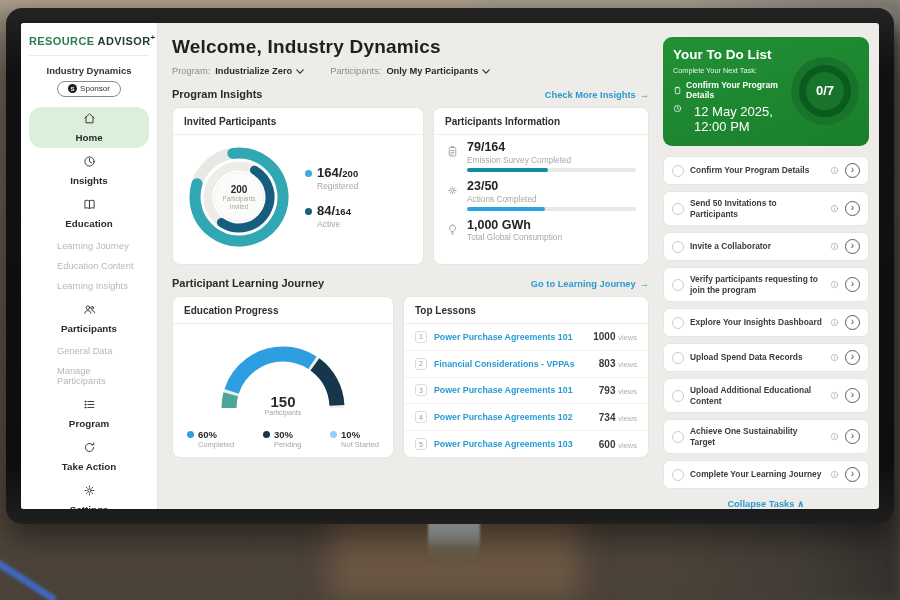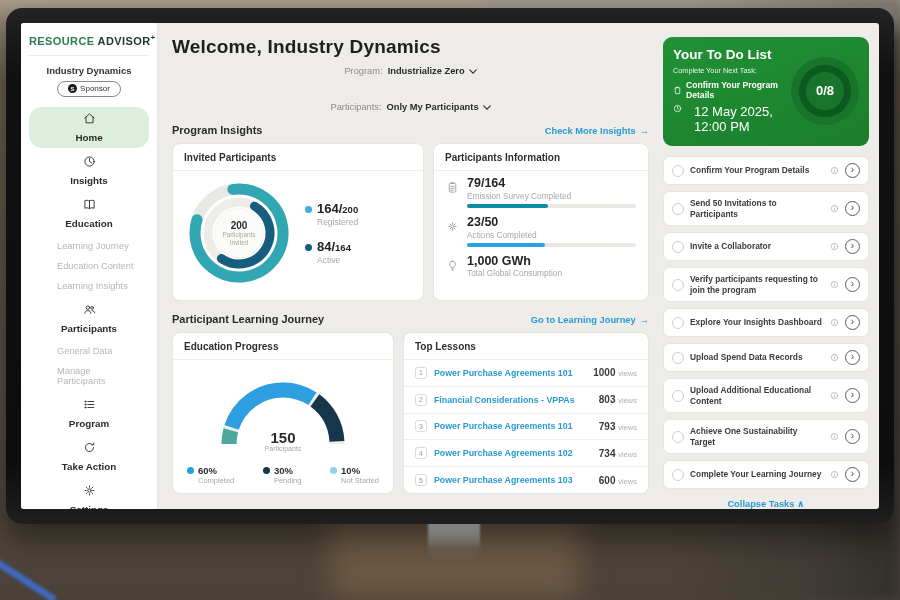--- a/index.html
+++ b/index.html
@@ -42,21 +42,21 @@
     display:flex; align-items:center; justify-content:center; font-weight:bold; }
   .nav-item { display:flex; align-items:center; gap:7px; padding:5px 8px; border-radius:13px;
     font-size:9.8px; font-weight:bold; color:#2b2b2b; margin:2px 0; cursor:pointer;flex-direction:column; }
   .nav-item.active { background:#dcefdc; }
   .nav-item svg { width:13px; height:13px; flex-shrink:0; }
   .nav-sub { padding:5px 8px 5px 28px; font-size:9.3px; color:#b9b7b3; cursor:pointer; }
 
   
   .main { flex:1; padding:13px 12px 0 14px; min-width:0; }
   .welcome { font-size:19px; font-weight:bold; color:#1f1f1f; letter-spacing:.2px; }
-  .filters { display:flex; gap:26px; margin-top:8px; align-items:center;flex-direction:column; }
+  .filters { display:flex; gap:26px; margin-top:8px; align-items:center; }
   .filter { display:flex; align-items:center; gap:5px; font-size:9.3px; }
   .filter-label { color:#8e8c88; }
   .filter-value { font-weight:bold; color:#2b2b2b; cursor:pointer; display:flex; align-items:center; gap:4px; }
   .chev-down svg { width:8px; height:5px; display:block; }
 
   .section-row { display:flex; justify-content:space-between; align-items:flex-end; margin:12px 0 7px; }
   .section-title { font-size:11px; font-weight:bold; color:#2b2b2b; }
   .link { font-size:9.3px; font-weight:bold; color:#2a9ad2; cursor:pointer; display:flex; align-items:center; gap:4px; }
 
   .cards-row { display:flex; gap:9px; }
@@ -424,21 +424,21 @@
             </div>
             <div class="todo-date-line">
               <svg viewBox="0 0 24 24" class="icon-white">
                   <circle cx="12" cy="12" r="8.5"></circle>
                   <path d="M12 7v5l3.5 2"></path>
                 </svg>
               <span>12 May 2025, 12:00 PM</span>
             </div>
           </div>
           <div class="badge-outer">
-            <div class="badge">0/8</div>
+            <div class="badge">0/7</div>
           </div>
         </div>
 
         <div class="tasks" id="tasks">
             <div class="task-row">
               <span class="task-check"></span>
               <span class="task-label">Confirm Your Program Details</span>
               <span class="task-info">
                 <svg viewBox="0 0 24 24" class="icon-gray">
                   <circle cx="12" cy="12" r="8.5"></circle>

